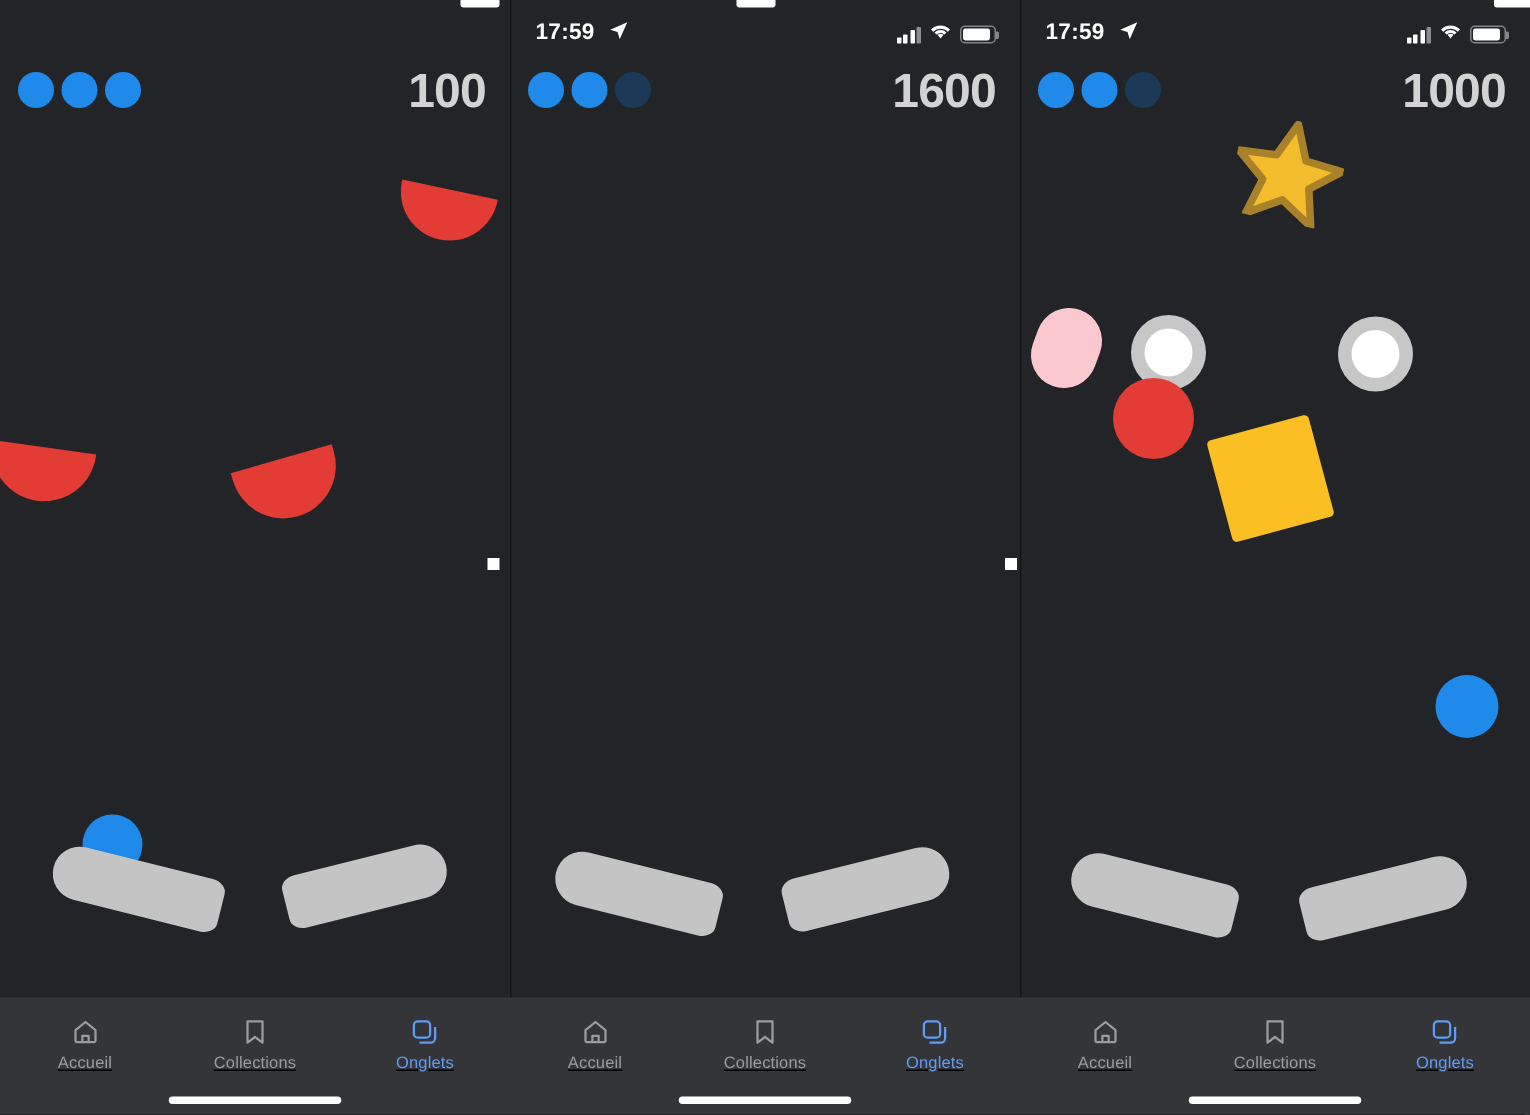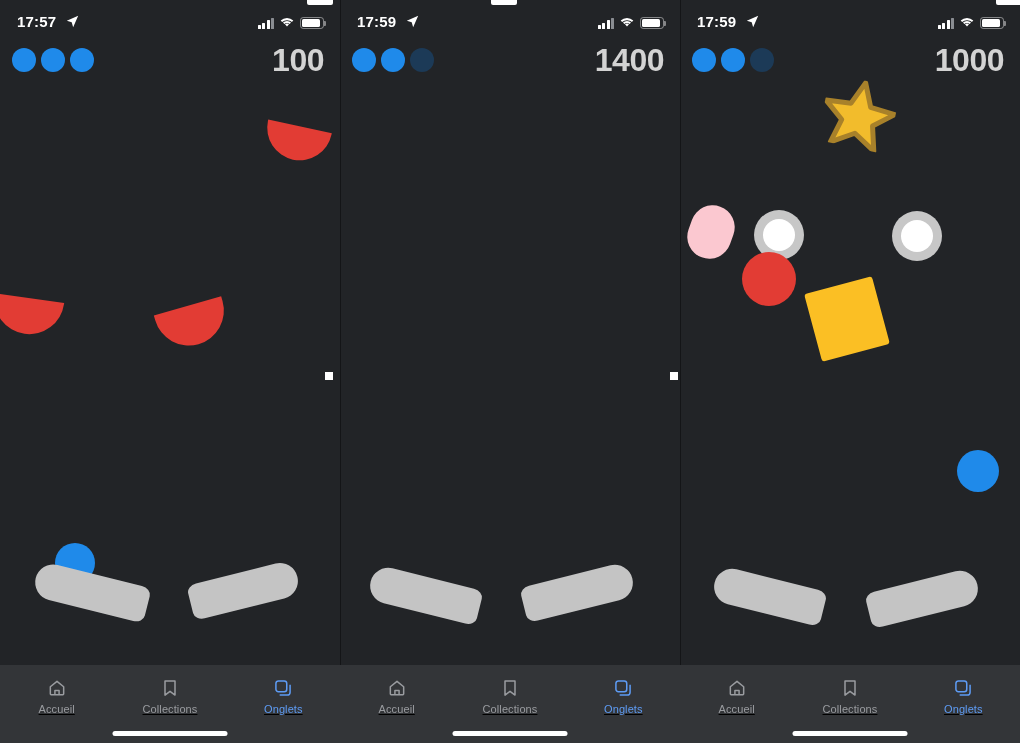--- a/index.html
+++ b/index.html
@@ -77,42 +77,20 @@
 <div id="root">
     <div class="panel p1">
       <div class="field">
         <div class="shape semi" style="left: 264px; top: 126px; width: 65px; height: 34px; background: rgb(226, 60, 52); transform: rotate(12deg);"></div>
         <div class="shape semi" style="left: -8px; top: 298px; width: 70px; height: 36px; background: rgb(226, 60, 52); transform: rotate(8deg);"></div>
         <div class="shape semi" style="left: 158px; top: 305px; width: 70px; height: 40px; background: rgb(226, 60, 52); transform: rotate(-16deg);"></div>
         <div class="shape circle" style="left: 55px; top: 543px; width: 40px; height: 40px; background: rgb(31, 138, 234); transform: rotate(0deg);"></div>
         <div class="flipper" style="left: 34px; top: 574px; width: 115px; height: 36px; border-radius: 18px 10px 10px 18px / 18px 8px 8px 18px; transform: rotate(14deg);"></div>
         <div class="flipper" style="left: 189px; top: 572px; width: 110px; height: 36px; border-radius: 10px 18px 18px 10px / 8px 18px 18px 8px; transform: rotate(-14deg);"></div>
       </div>
-      <div class="statusbar">
-        <div class="sb-time">17:57</div>
-        <span class="sb-loc" style="left: 66px;"><svg width="13" height="13" viewBox="0 0 16 16">
-            <path d="M15 1 1 7.2l6 1.8 1.8 6z" fill="#fff"></path>
-          </svg></span>
-        <div class="sb-right">
-          <div class="bars">
-            <i></i>
-            <i></i>
-            <i></i>
-            <i></i>
-          </div>
-          <span><svg width="16" height="12" viewBox="0 0 16 12">
-              <path d="M8 10.6 6 8.2c1.1-.9 2.9-.9 4 0z" fill="#fff"></path>
-              <path d="M8 4.2c1.9 0 3.6.7 4.9 1.9l1.4-1.5A9.4 9.4 0 0 0 8 2a9.4 9.4 0 0 0-6.3 2.6l1.4 1.5A7.2 7.2 0 0 1 8 4.2z" fill="#fff"></path>
-              <path d="M8 7c1 0 2 .4 2.7 1l1.3-1.4A6 6 0 0 0 8 5a6 6 0 0 0-4 1.6L5.3 8A3.9 3.9 0 0 1 8 7z" fill="#fff"></path>
-            </svg></span>
-          <div class="batt">
-            <i></i>
-          </div>
-        </div>
-      </div>
       <div class="hud-balls">
         <span style="background: rgb(31, 138, 234);"></span>
         <span style="background: rgb(31, 138, 234);"></span>
         <span style="background: rgb(31, 138, 234);"></span>
       </div>
       <div class="score">100</div>
       <div class="tabbar">
         <div class="tabs">
           <div class="tab">
             <span>
@@ -169,21 +147,21 @@
           <div class="batt">
             <i></i>
           </div>
         </div>
       </div>
       <div class="hud-balls">
         <span style="background: rgb(31, 138, 234);"></span>
         <span style="background: rgb(31, 138, 234);"></span>
         <span style="background: rgb(28, 58, 87);"></span>
       </div>
-      <div class="score">1400</div>
+      <div class="score">1600</div>
       <div class="tabbar">
         <div class="tabs">
           <div class="tab">
             <span>
               <svg width="20" height="20" viewBox="0 0 24 24" fill="none" stroke="#9a9ca0" stroke-width="1.8" stroke-linejoin="round">
                 <path d="M4 10.5 12 4l8 6.5V19a1 1 0 0 1-1 1H5a1 1 0 0 1-1-1z"></path>
                 <path d="M9.5 20v-5h5v5"></path>
               </svg>
             </span>
             <div class="tab-label">Accueil</div>

